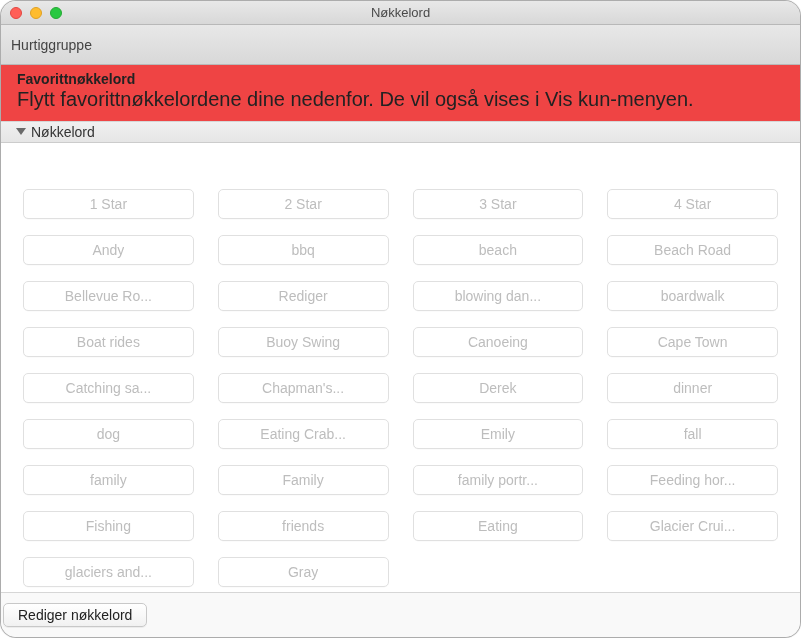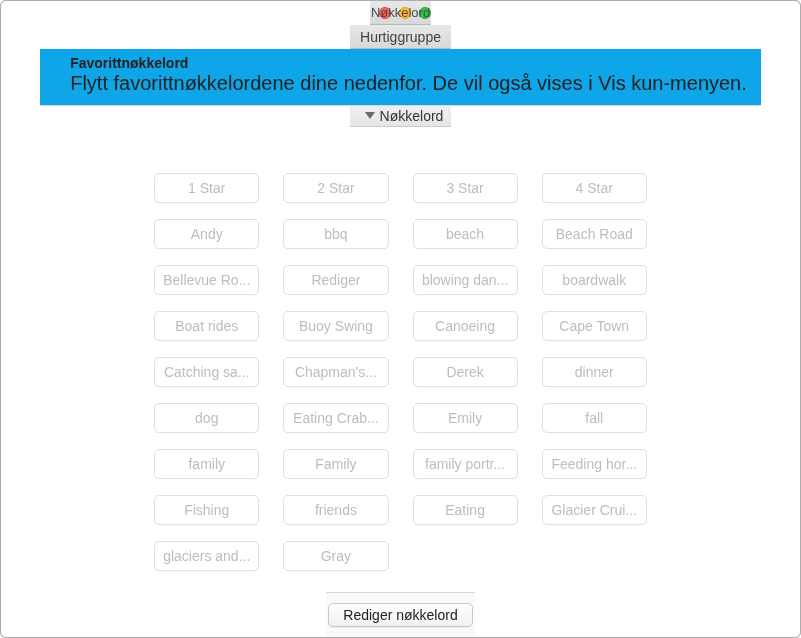--- a/index.html
+++ b/index.html
@@ -6,27 +6,26 @@
   html, body {
     margin: 0;
     padding: 0;
     font-family: -apple-system, BlinkMacSystemFont, "Helvetica Neue", Arial, sans-serif;
     background: #fff;
   }
   .window {
     width: 801px;
     height: 638px;
     border: 1px solid #acacac;
-    border-radius: 6px;
+    border-radius: 16px;
     overflow: hidden;
     background: #fff;
     display: flex;
     flex-direction: column;
     box-shadow: 0 0 1px rgba(0,0,0,0.3);
-    align-items: center;
   }
   .titlebar {
     height: 24px;
     background: linear-gradient(#e8e8e8, #d8d8d8);
     border-bottom: 1px solid #b8b8b8;
     display: flex;
     align-items: center;
     position: relative;
     flex-shrink: 0;
   }
@@ -45,34 +44,34 @@
   .tl-zoom  { background: #28c840; border: 0.5px solid #26a934; }
   .titlebar-title {
     position: absolute;
     left: 0; right: 0;
     text-align: center;
     font-size: 13px;
     color: #4a4a4a;
     pointer-events: none;
   }
   .toolbar {
-    height: 24px;
+    height: 40px;
     background: linear-gradient(#e8e8e8, #d8d8d8);
     border-bottom: 1px solid #b8b8b8;
     display: flex;
     align-items: center;
     padding: 0 10px;
     font-size: 14px;
     color: #444;
     flex-shrink: 0;
   }
   .favorites-section {
-    padding: 6px 14px 10px 30px;
+    padding: 6px 14px 10px 16px;
     border-bottom: 1px solid #d6d6d6;
-    background: #0ea5e9;
+    background: #ef4444;
     flex-shrink: 0;
   }
   .favorites-heading {
     font-size: 14px;
     font-weight: 700;
     color: #222;
     margin-bottom: 1px;
   }
   .favorites-desc {
     font-size: 20px;

